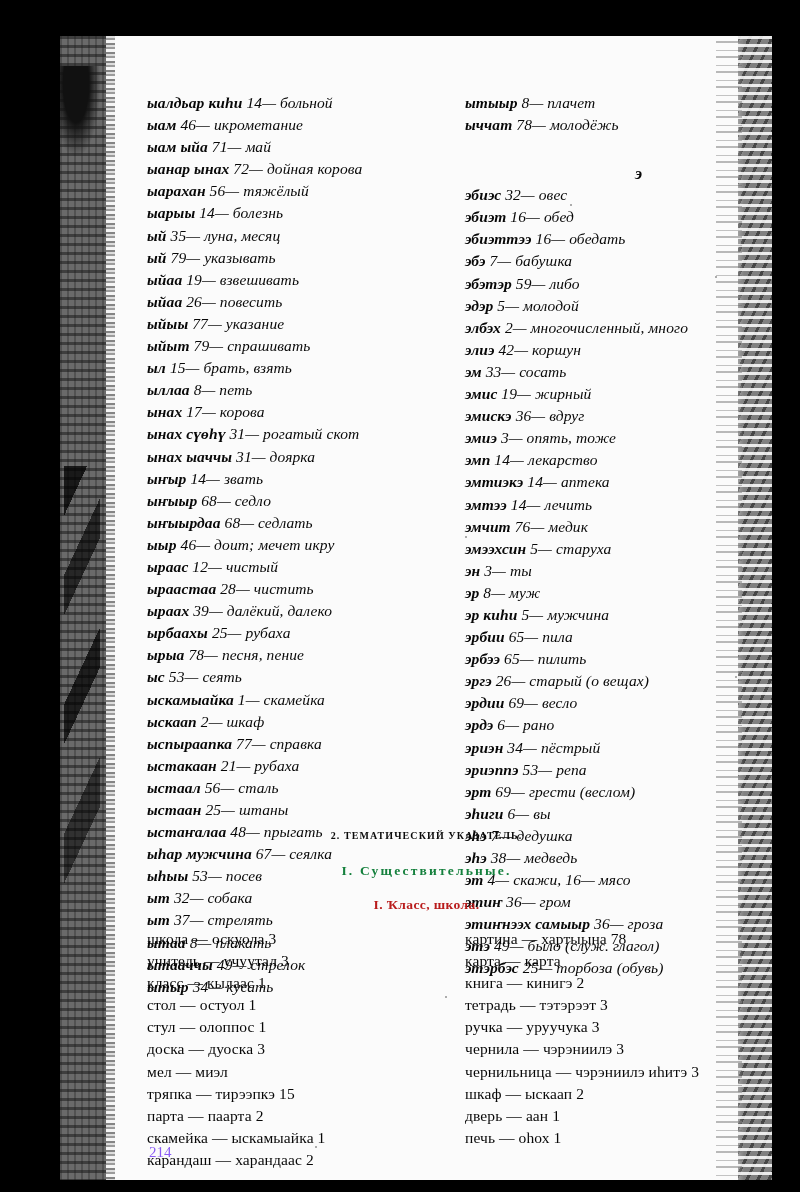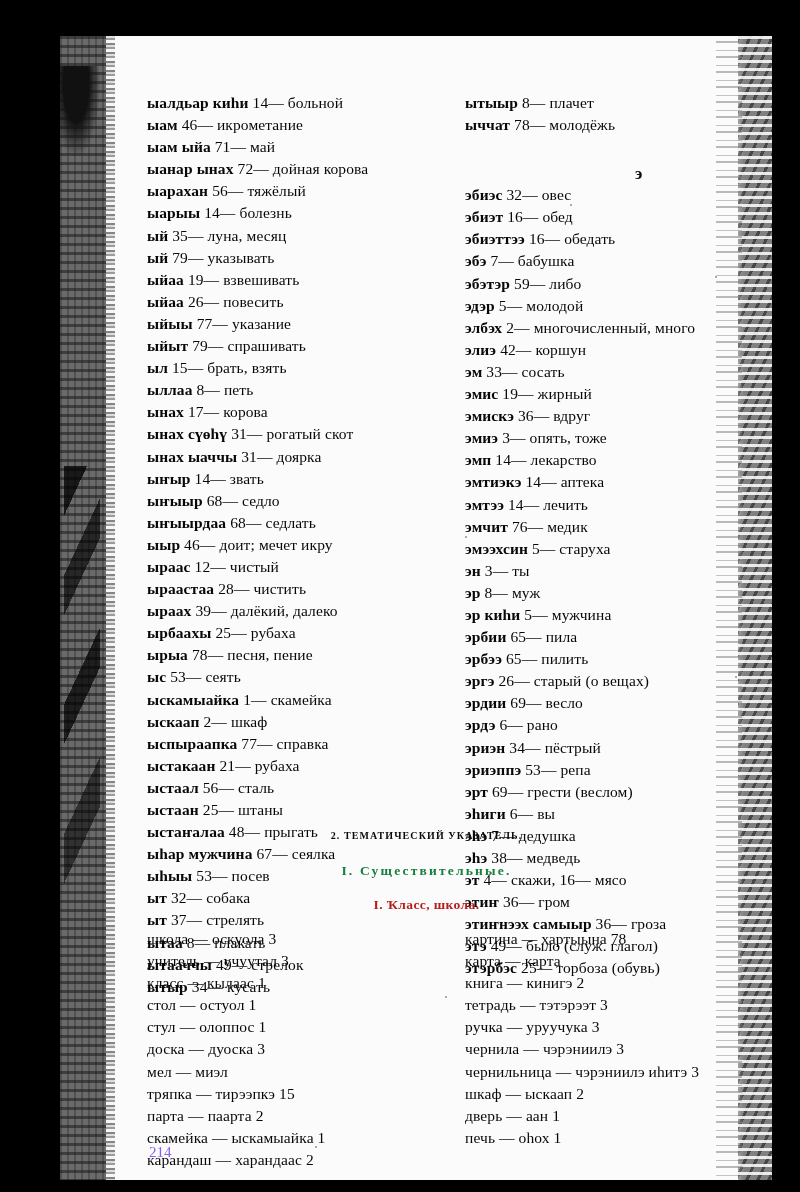--- a/index.html
+++ b/index.html
@@ -50,21 +50,21 @@
   #edge-right::after{content:"";position:absolute;left:-16px;top:0;width:22px;height:100%;
       background:linear-gradient(to right, rgba(251,251,251,1) 0%, rgba(160,160,160,.0) 100%);}
   #edge-right-fray{position:absolute;right:30px;top:0;width:26px;height:100%;
       background:repeating-linear-gradient(to bottom,
         rgba(130,130,130,.0) 0 5px, rgba(130,130,130,.55) 5px 7px,
         rgba(130,130,130,.0) 7px 14px, rgba(90,90,90,.35) 14px 15px);}
 
   
   #content{position:absolute;left:55px;top:0;right:34px;bottom:0;}
 
-  .col-wrap{position:absolute;top:56px;left:0;right:12px;height:720px;}
+  .col-wrap{position:absolute;top:56px;left:0;right:12px;height:720px;font-style:italic;}
   .col{position:absolute;top:0;}
   .col.left{left:32px;width:300px;}
   .col.right{left:350px;width:320px;}
 
   .entry{font-size:15.5px;line-height:22.1px;color:#080808;white-space:nowrap;
          letter-spacing:.1px;}
   .entry .hw{font-weight:bold;}
   .entry .num{font-weight:normal;}
   .entry .gl{font-weight:normal;}
 

